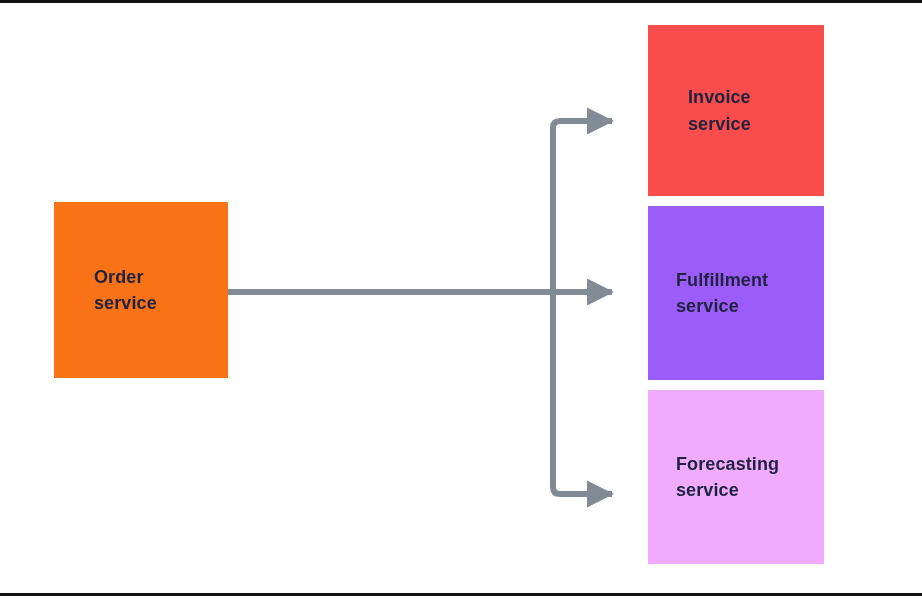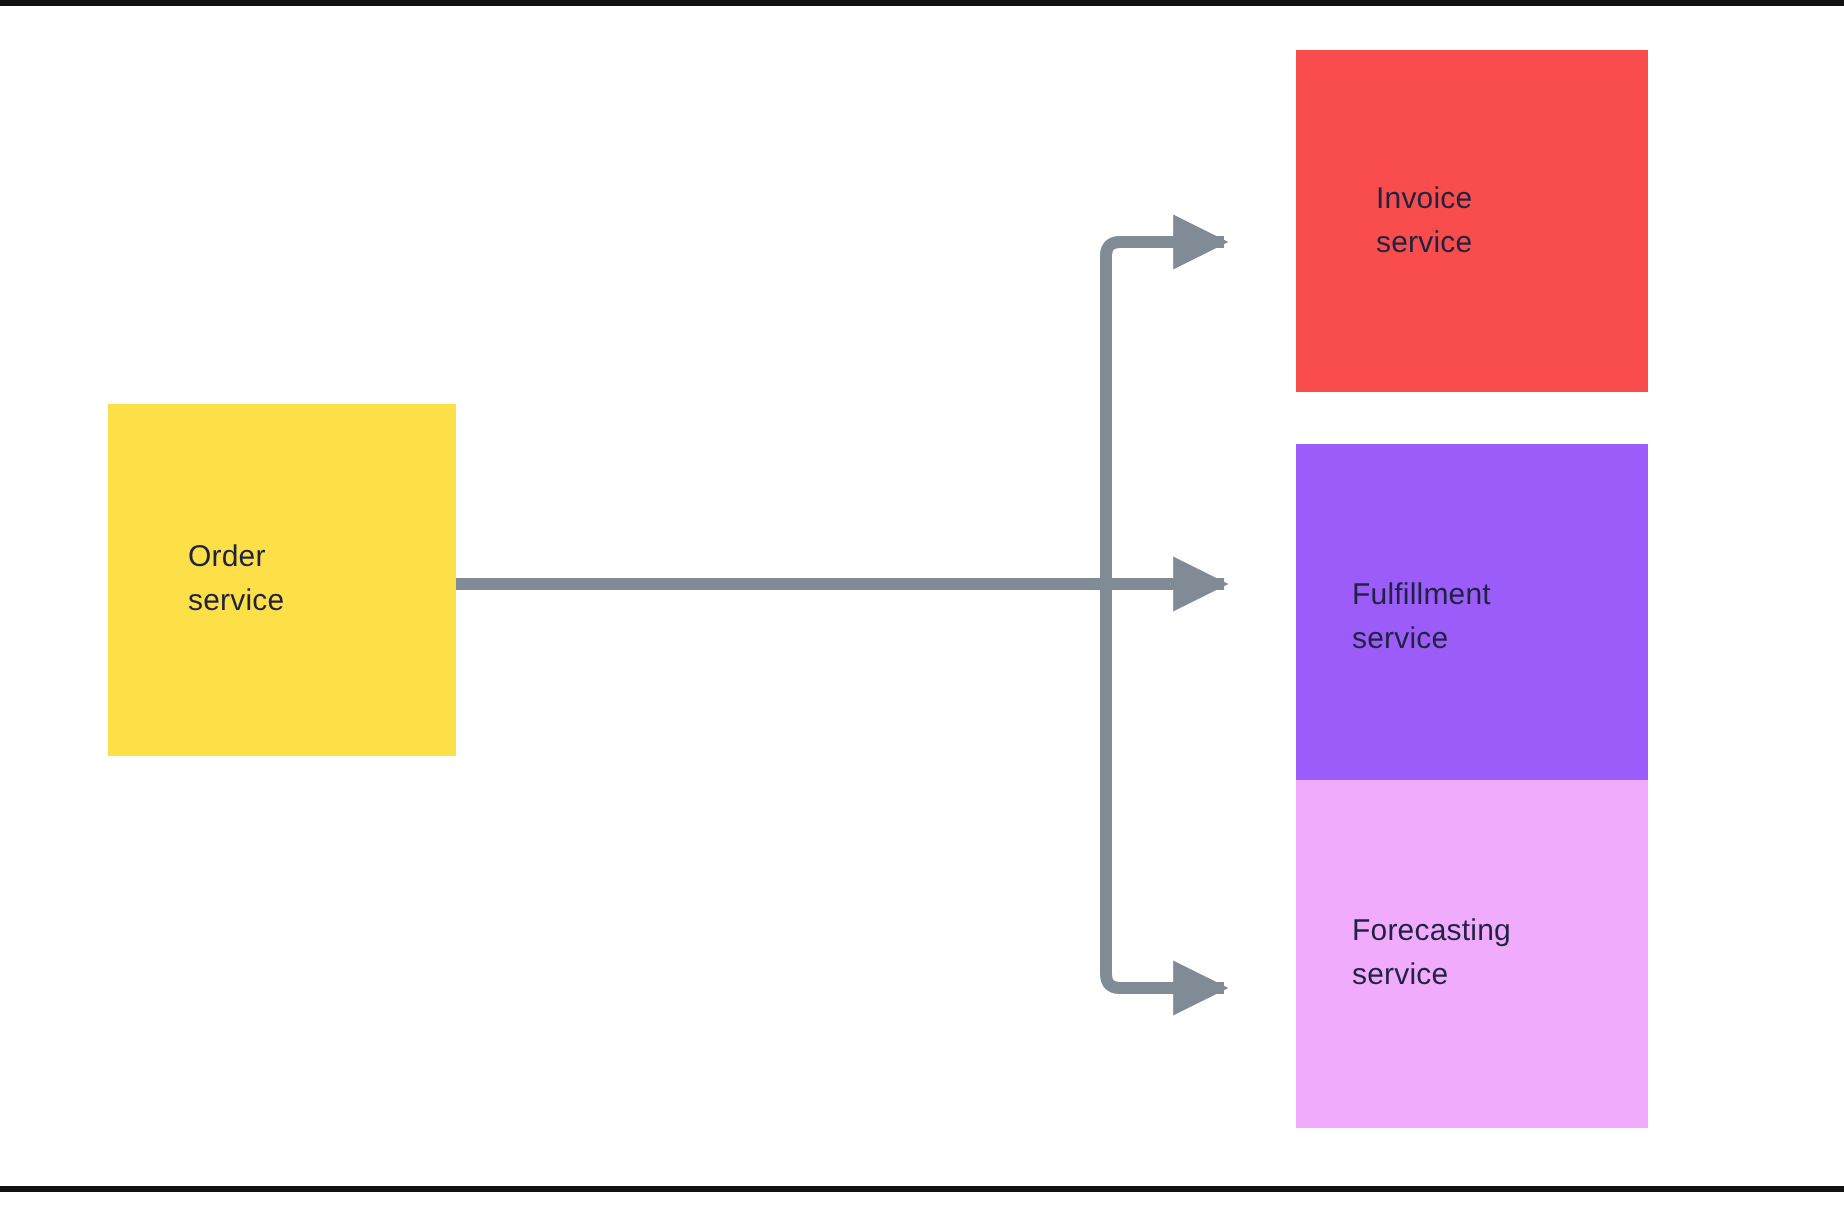--- a/index.html
+++ b/index.html
@@ -28,43 +28,42 @@
 
   .node {
     position: absolute;
     box-sizing: border-box;
     display: flex;
     flex-direction: column;
     justify-content: center;
     align-items: flex-start;
   }
   .node-label {
-    font-size: 15px;
-    font-weight: normal;
+    font-size: 18px;
+    font-weight: bold;
     line-height: 1.45;
     color: #1f2340;
     white-space: pre-line;
     letter-spacing: 0.1px;
   }
 
   #node-order {
     left: 54px;  top: 202px;  width: 174px;  height: 176px;
-    background: #fde047;
+    background: #f97316;
     padding-left: 40px;
   }
   #node-invoice {
     left: 648px; top: 25px;   width: 176px;  height: 171px;
     background: #f94c4c;
     padding-left: 40px;
   }
   #node-fulfillment {
     left: 648px; top: 206px;  width: 176px;  height: 174px;
     background: #9b5cfa;
     padding-left: 28px;
-    margin-top: 16px;
   }
   #node-forecasting {
     left: 648px; top: 390px;  width: 176px;  height: 174px;
     background: #f0abfc;
     padding-left: 28px;
   }
 
   #connectors {
     position: absolute;
     left: 0;

